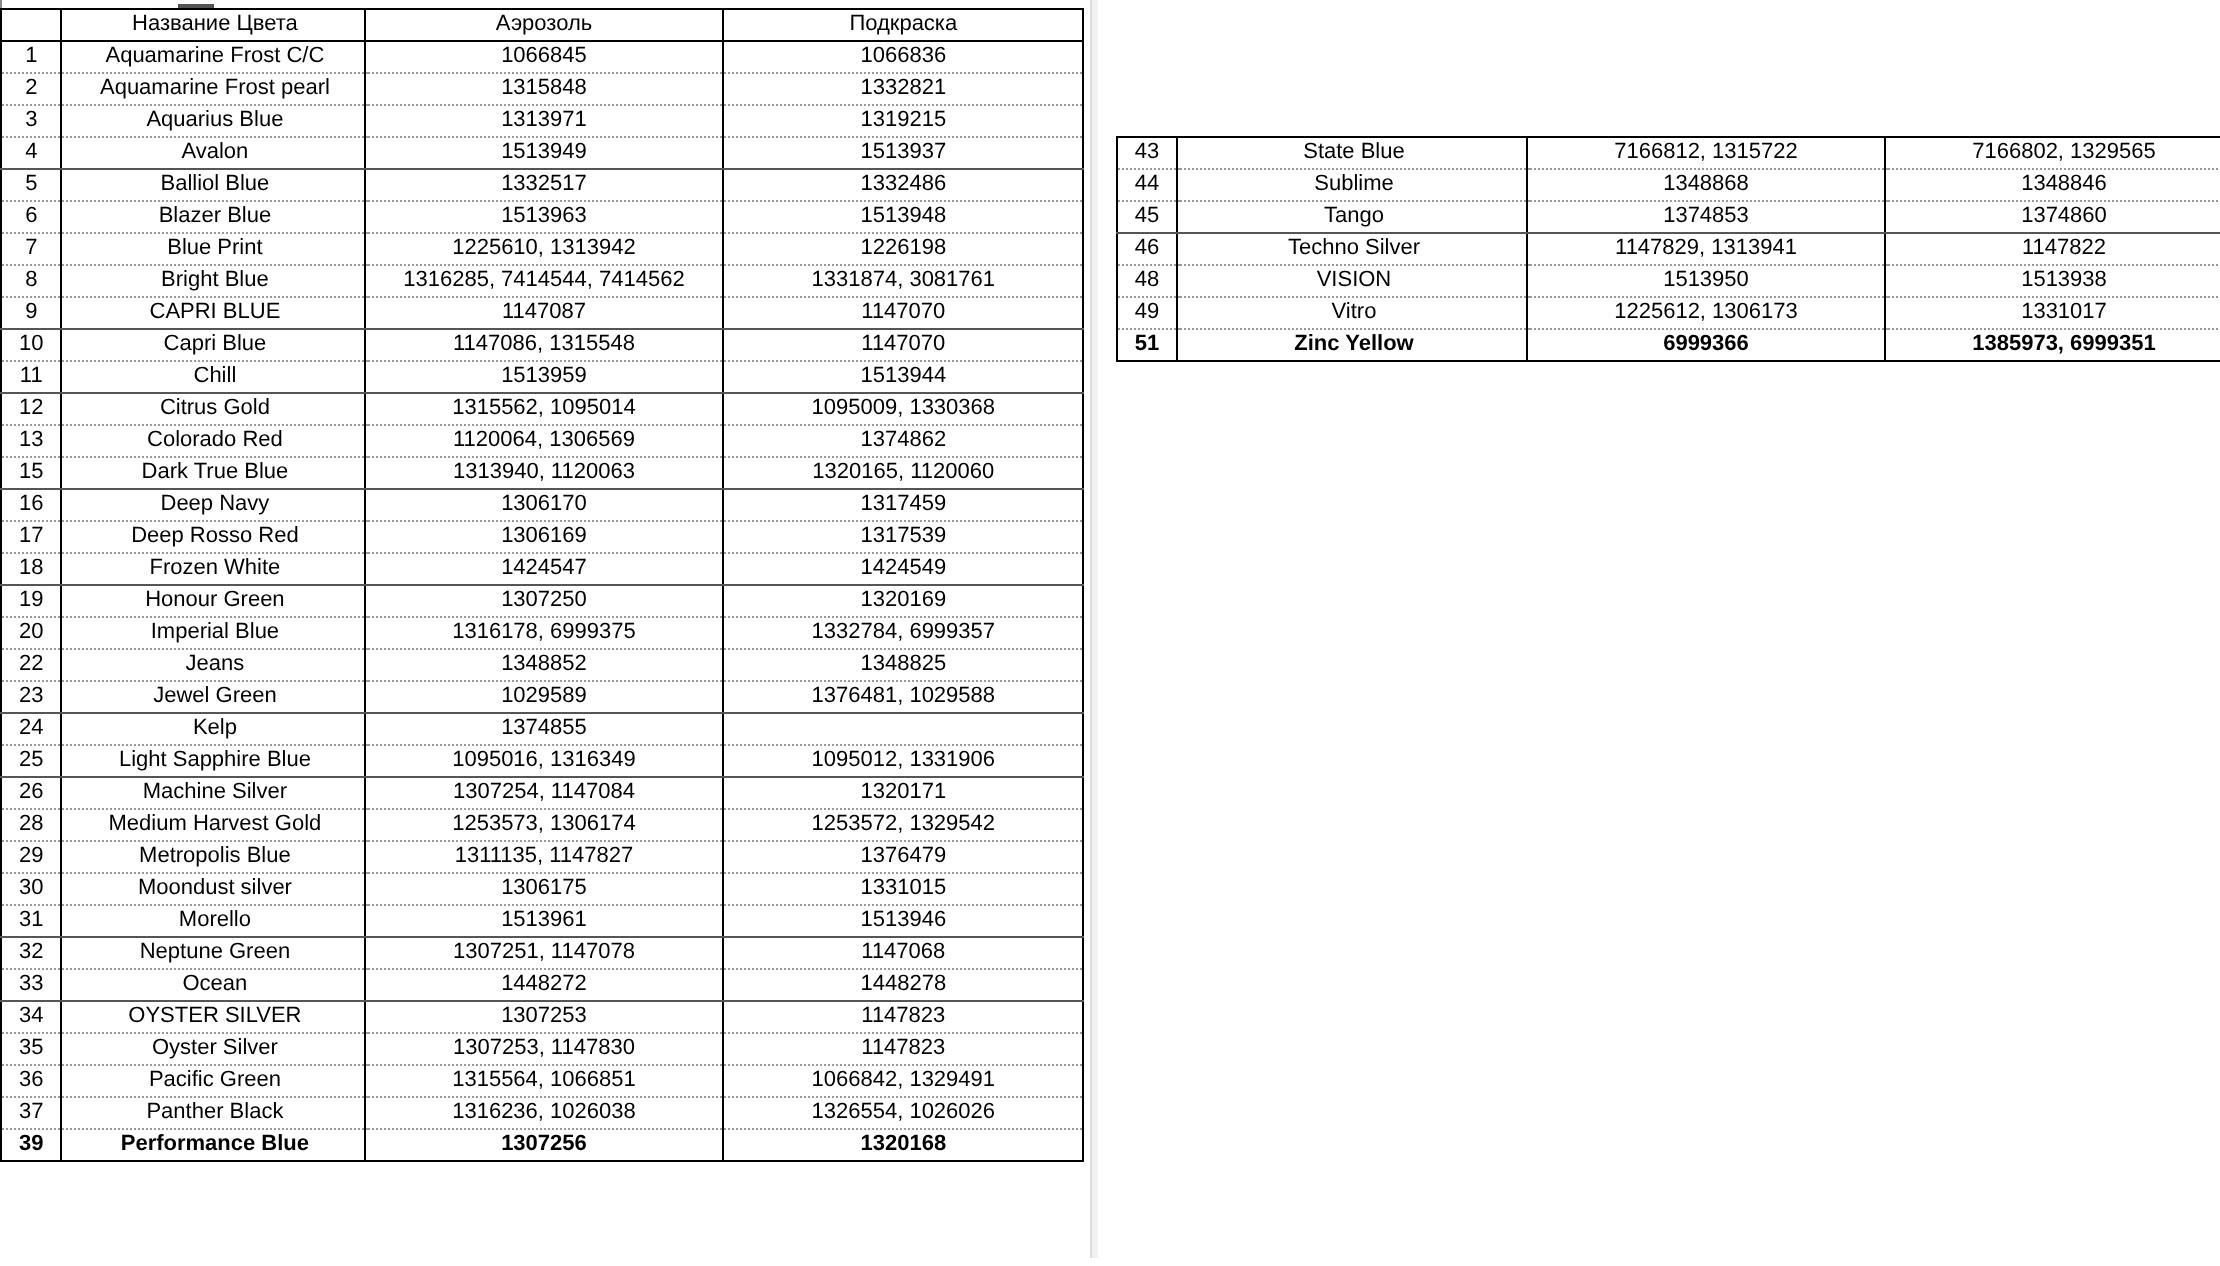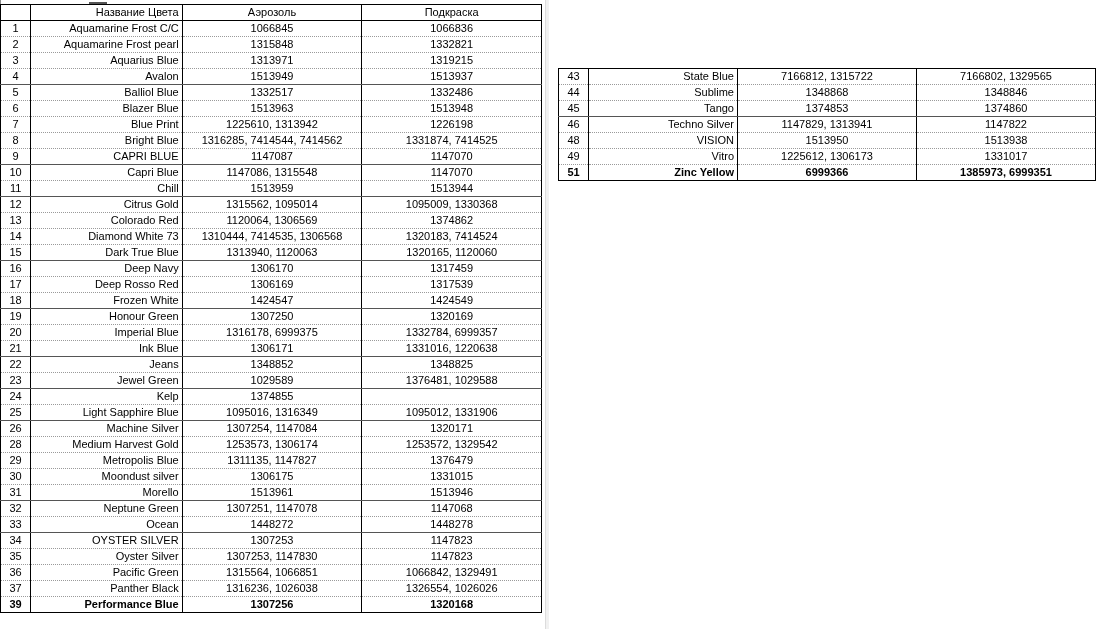--- a/index.html
+++ b/index.html
@@ -30,21 +30,21 @@
     border-left: 1px solid #000000;
     border-right: 1px solid #000000;
     padding: 1px 3px;
     height: 13px;
     white-space: nowrap;
     overflow: hidden;
     font-weight: normal;
     background: #ffffff;
   }
   .grid .c-num   { width: 30px;  text-align: center; }
-  .grid .c-name  { text-align: right;   padding-left: 5px; }
+  .grid .c-name  { text-align: center;   padding-left: 5px; }
   .grid .c-val   { text-align: center; }
 
   .grid thead th {
     border-top: 1px solid #000000;
     border-bottom: 1px solid #000000;
     text-align: center;
   }
   .grid tbody tr:first-child td { border-top: 1px solid #000000; }
   .grid tbody tr.thickline td   { border-bottom: 1px solid #555555; }
   .grid tbody tr:last-child td  { border-bottom: 1px solid #000000; font-weight: bold; }
@@ -91,21 +91,21 @@
   }
 
   
   #right-block {
     position: absolute;
     left: 558px;
     top: 68px;
     width: 534px;
   }
   #right-table { width: 533px; padding-left: 28px; }
-  #right-table .c-name { width: 149px; }
+  #right-table .c-name { width: 175px; }
   #right-table .c-val  { width: 179px; }
 </style>
 </head>
 <body>
 
 <div id="corner-tick"></div>
 <div id="top-dash"></div>
 
 <div id="left-block">
   <table class="grid" id="left-table">
@@ -163,21 +163,21 @@
         <tr>
           <td class="c-num">7</td>
           <td class="c-name">Blue Print</td>
           <td class="c-val">1225610, 1313942</td>
           <td class="c-val">1226198</td>
         </tr>
         <tr>
           <td class="c-num">8</td>
           <td class="c-name">Bright Blue</td>
           <td class="c-val">1316285, 7414544, 7414562</td>
-          <td class="c-val">1331874, 7414525</td>
+          <td class="c-val">1331874, 3081761</td>
         </tr>
         <tr class="thickline">
           <td class="c-num">9</td>
           <td class="c-name">CAPRI BLUE</td>
           <td class="c-val">1147087</td>
           <td class="c-val">1147070</td>
         </tr>
         <tr>
           <td class="c-num">10</td>
           <td class="c-name">Capri Blue</td>
@@ -195,26 +195,20 @@
           <td class="c-name">Citrus Gold</td>
           <td class="c-val">1315562, 1095014</td>
           <td class="c-val">1095009, 1330368</td>
         </tr>
         <tr>
           <td class="c-num">13</td>
           <td class="c-name">Colorado Red</td>
           <td class="c-val">1120064, 1306569</td>
           <td class="c-val">1374862</td>
         </tr>
-        <tr>
-          <td class="c-num">14</td>
-          <td class="c-name">Diamond White 73</td>
-          <td class="c-val">1310444, 7414535, 1306568</td>
-          <td class="c-val">1320183, 7414524</td>
-        </tr>
         <tr class="thickline">
           <td class="c-num">15</td>
           <td class="c-name">Dark True Blue</td>
           <td class="c-val">1313940, 1120063</td>
           <td class="c-val">1320165, 1120060</td>
         </tr>
         <tr>
           <td class="c-num">16</td>
           <td class="c-name">Deep Navy</td>
           <td class="c-val">1306170</td>
@@ -236,26 +230,20 @@
           <td class="c-num">19</td>
           <td class="c-name">Honour  Green</td>
           <td class="c-val">1307250</td>
           <td class="c-val">1320169</td>
         </tr>
         <tr>
           <td class="c-num">20</td>
           <td class="c-name">Imperial Blue</td>
           <td class="c-val">1316178, 6999375</td>
           <td class="c-val">1332784, 6999357</td>
-        </tr>
-        <tr class="thickline">
-          <td class="c-num">21</td>
-          <td class="c-name">Ink Blue</td>
-          <td class="c-val">1306171</td>
-          <td class="c-val">1331016, 1220638</td>
         </tr>
         <tr>
           <td class="c-num">22</td>
           <td class="c-name">Jeans</td>
           <td class="c-val">1348852</td>
           <td class="c-val">1348825</td>
         </tr>
         <tr class="thickline">
           <td class="c-num">23</td>
           <td class="c-name">Jewel Green</td>

